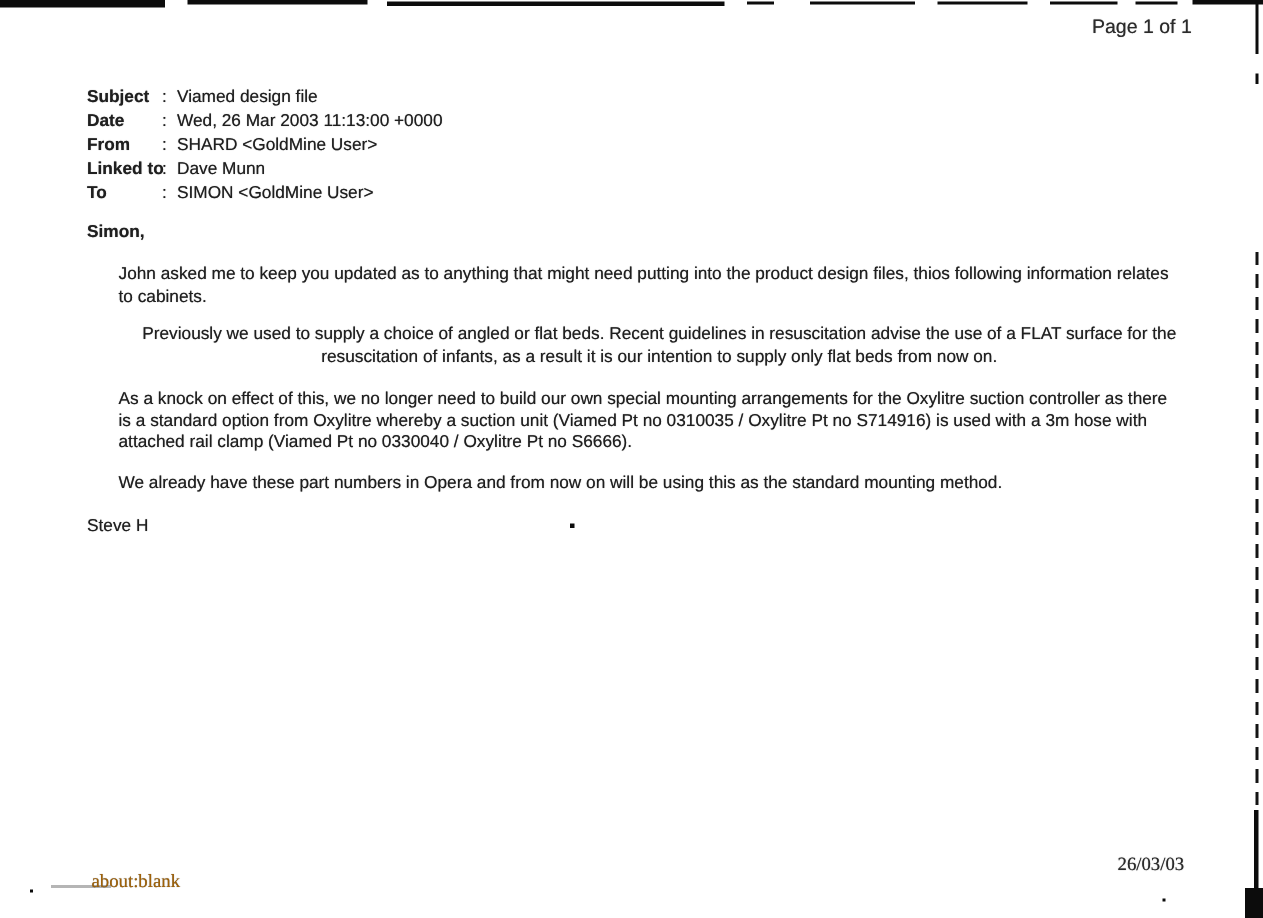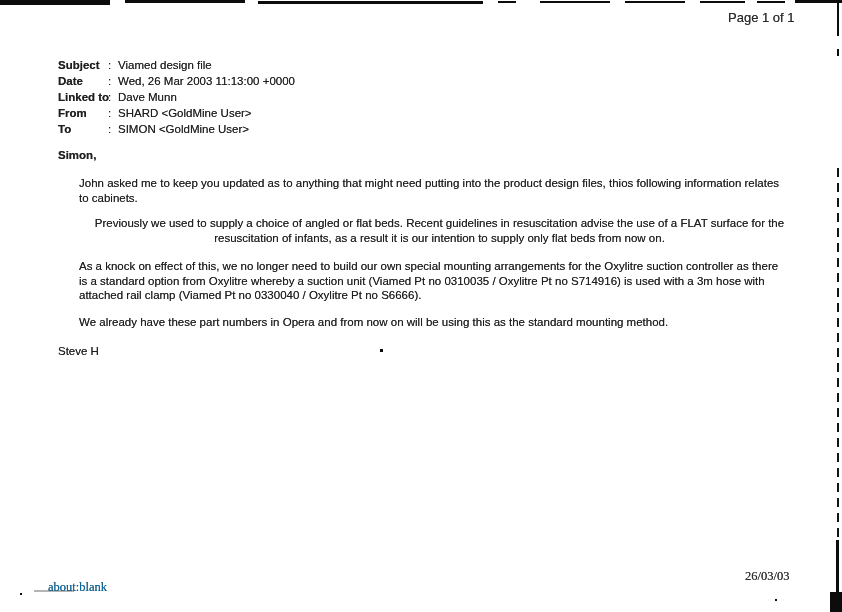--- a/index.html
+++ b/index.html
@@ -34,23 +34,23 @@
   .hdr-colon { display:inline-block; width:10px; }
   .hdr-value { }
   .salutation { margin-top:11px; height:15px;font-weight:bold; }
   .para { margin-top:13px; }
   .para.p2 { margin-top:11px;text-align:center; }
   .para.p3 { margin-top:14px; }
   .para.p4 { margin-top:12px; }
   .line { white-space:nowrap; height:14.5px; line-height:14.5px;margin-left:21px; }
   .signature { margin-top:15px; height:15px; }
   .footer-left {
-    position:absolute; left:48px; top:580px;
+    position:absolute; left:61px; top:580px;
     font-family:"Liberation Serif", serif;
-    font-size:12.5px; color:#0369a1;
+    font-size:12.5px; color:#a16207;
     text-shadow:0 0 0.5px rgba(40,40,40,.7);
   }
   .footer-right {
     position:absolute; left:745px; top:569px;
     font-family:"Liberation Serif", serif;
     font-size:12.5px; color:#2b2b2b;
     text-shadow:0 0 0.6px rgba(40,40,40,.8);
   }
 </style>
 </head>
@@ -84,24 +84,24 @@
   <div class="content">
 
     <div class="hdr">
       <div class="hdr-row">
         <span class="hdr-label">Subject</span><span class="hdr-colon">:</span><span class="hdr-value">Viamed design file</span>
       </div>
       <div class="hdr-row">
         <span class="hdr-label">Date</span><span class="hdr-colon">:</span><span class="hdr-value">Wed, 26 Mar 2003 11:13:00 +0000</span>
       </div>
       <div class="hdr-row">
-        <span class="hdr-label">Linked to</span><span class="hdr-colon">:</span><span class="hdr-value">Dave Munn</span>
+        <span class="hdr-label">From</span><span class="hdr-colon">:</span><span class="hdr-value">SHARD &lt;GoldMine User&gt;</span>
       </div>
       <div class="hdr-row">
-        <span class="hdr-label">From</span><span class="hdr-colon">:</span><span class="hdr-value">SHARD &lt;GoldMine User&gt;</span>
+        <span class="hdr-label">Linked to</span><span class="hdr-colon">:</span><span class="hdr-value">Dave Munn</span>
       </div>
       <div class="hdr-row">
         <span class="hdr-label">To</span><span class="hdr-colon">:</span><span class="hdr-value">SIMON &lt;GoldMine User&gt;</span>
       </div>
     </div>
 
     <div class="salutation">Simon,</div>
 
     <div class="para p1">
       <div class="line">John asked me to keep you updated as to anything that might need putting into the product design files, thios following information relates</div>

